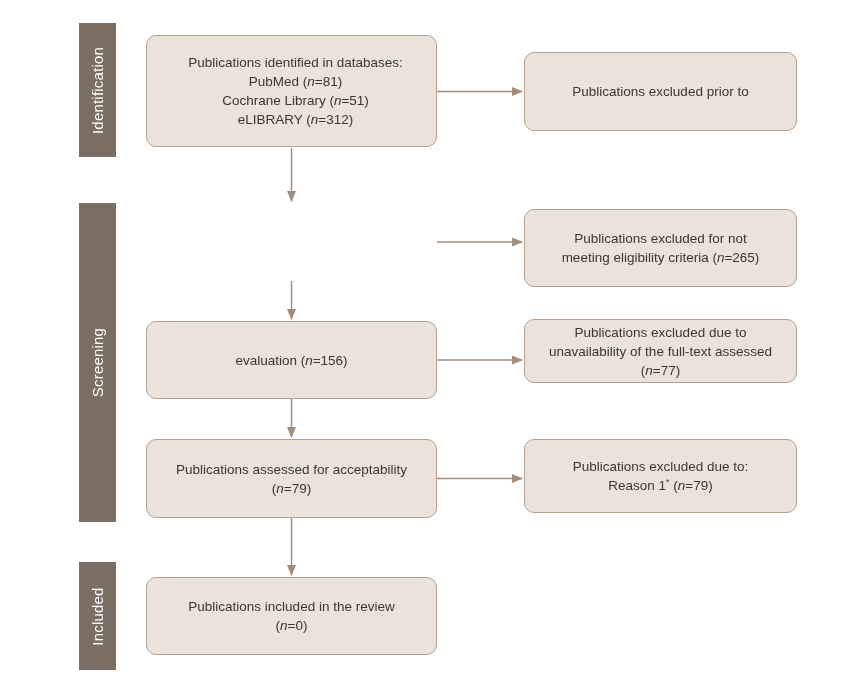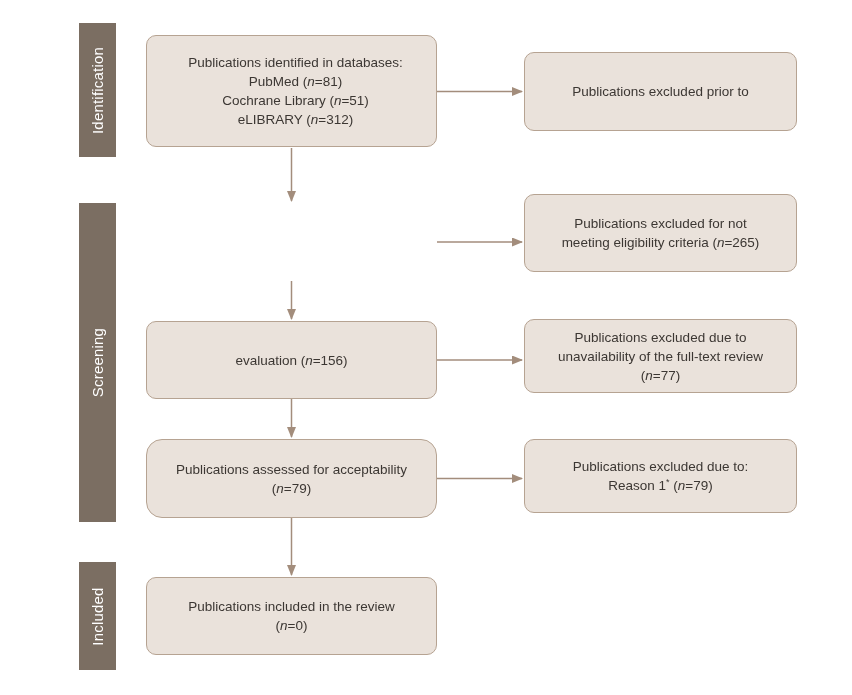--- a/index.html
+++ b/index.html
@@ -47,25 +47,25 @@
     color:var(--text);
     font-size:13.5px;
     line-height:19px;
     padding:4px 10px;
   }
   .left-box{left:146px;width:291px;}
   .right-box{left:524px;width:273px;}
   .lb1{top:35px;height:112px;padding-left:18px;}
   .lb2{top:203px;height:78px;}
   .lb3{top:321px;height:78px;}
-  .lb4{top:439px;height:79px;border-radius:16px;}
+  .lb4{top:439px;height:79px;}
   .lb5{top:577px;height:78px;justify-content:center;}
   .rb1{top:52px;height:79px;}
-  .rb2{top:194px;height:78px;}
-  .rb3{top:319px;height:74px;}
+  .rb2{top:209px;height:78px;}
+  .rb3{top:319px;height:64px;}
   .rb4{top:439px;height:74px;}
   .box i{font-style:italic;}
   .box sup{font-size:9px;line-height:0;}
 </style>
 </head>
 <body>
 
 <div class="canvas">
 
   <svg class="arrow-layer" width="852" height="695" viewBox="0 0 852 695" xmlns="http://www.w3.org/2000/svg">
@@ -120,21 +120,21 @@
     <div>Publications excluded prior to</div>
   </div>
 
   <div class="box right-box rb2">
     <div>Publications excluded for not</div>
     <div>meeting eligibility criteria (<i>n</i>=265)</div>
   </div>
 
   <div class="box right-box rb3">
     <div>Publications excluded due to</div>
-    <div>unavailability of the full-text review</div>
+    <div>unavailability of the full-text assessed</div>
     <div>(<i>n</i>=77)</div>
   </div>
 
   <div class="box right-box rb4">
     <div>Publications excluded due to:</div>
     <div>Reason 1<sup>*</sup> (<i>n</i>=79)</div>
   </div>
 
 </div>
 

